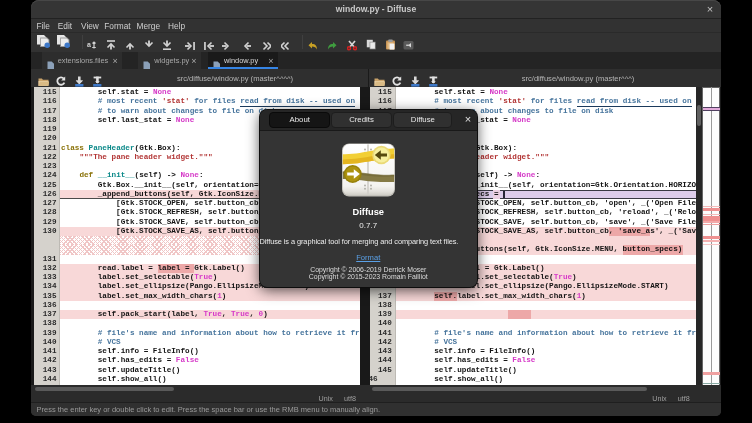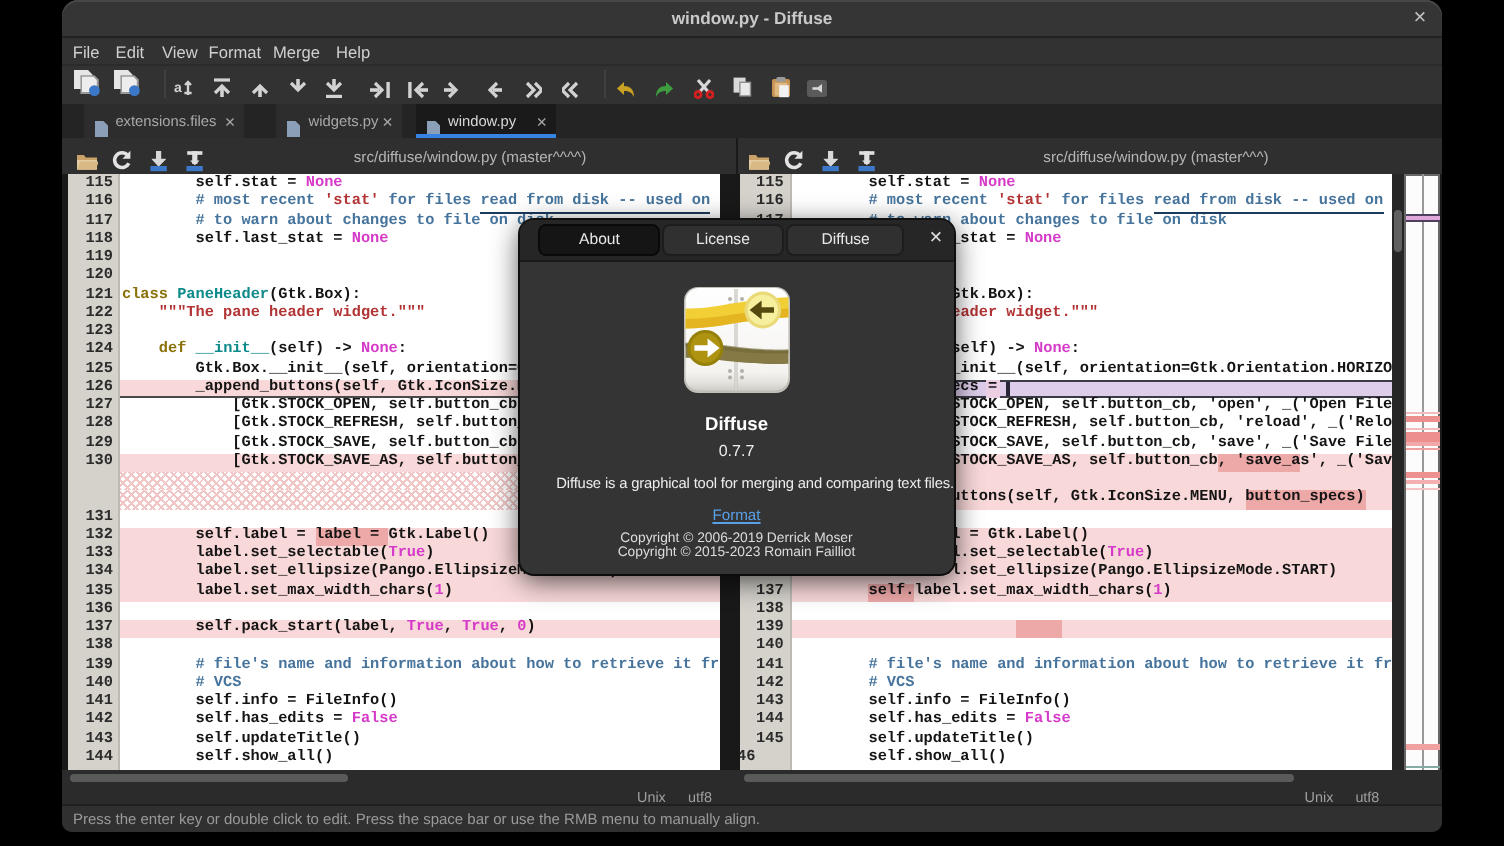--- a/index.html
+++ b/index.html
@@ -231,21 +231,21 @@
 <div style="position:absolute;left:0.6000000000000014px;top:29.25px;height:9.25px;line-height:9.25px;white-space:pre;font:700 7.67px 'Liberation Mono',monospace;color:#141414">        self.last_stat = <span style="color:#d63ac8">None</span></div>
 <div style="position:absolute;left:0.6000000000000014px;top:57.0px;height:9.25px;line-height:9.25px;white-space:pre;font:700 7.67px 'Liberation Mono',monospace;color:#141414"><span style="color:#8a7208">class</span> <span style="color:#0d8a8a">PaneHeader</span>(Gtk.Box):</div>
 <div style="position:absolute;left:0.6000000000000014px;top:66.25px;height:9.25px;line-height:9.25px;white-space:pre;font:700 7.67px 'Liberation Mono',monospace;color:#141414"><span style="color:#141414">    </span><span style="color:#b23434">"""The pane header widget."""</span></div>
 <div style="position:absolute;left:0.6000000000000014px;top:84.75px;height:9.25px;line-height:9.25px;white-space:pre;font:700 7.67px 'Liberation Mono',monospace;color:#141414">    <span style="color:#8a7208">def</span> <span style="color:#0d8a8a">__init__</span>(self) -&gt; <span style="color:#d63ac8">None</span>:</div>
 <div style="position:absolute;left:0.6000000000000014px;top:94.0px;height:9.25px;line-height:9.25px;white-space:pre;font:700 7.67px 'Liberation Mono',monospace;color:#141414">        Gtk.Box.__init__(self, orientation=Gtk.Orientation.HORIZONTAL, spacing=)</div>
 <div style="position:absolute;left:0.6000000000000014px;top:103.25px;height:9.25px;line-height:9.25px;white-space:pre;font:700 7.67px 'Liberation Mono',monospace;color:#141414">        _append_buttons(self, Gtk.IconSize.MENU, [</div>
 <div style="position:absolute;left:0.6000000000000014px;top:112.5px;height:9.25px;line-height:9.25px;white-space:pre;font:700 7.67px 'Liberation Mono',monospace;color:#141414">            [Gtk.STOCK_OPEN, self.button_cb, 'open', _('Open File...')],</div>
 <div style="position:absolute;left:0.6000000000000014px;top:121.75px;height:9.25px;line-height:9.25px;white-space:pre;font:700 7.67px 'Liberation Mono',monospace;color:#141414">            [Gtk.STOCK_REFRESH, self.button_cb, 'reload', _('Reload File')],</div>
 <div style="position:absolute;left:0.6000000000000014px;top:131.0px;height:9.25px;line-height:9.25px;white-space:pre;font:700 7.67px 'Liberation Mono',monospace;color:#141414">            [Gtk.STOCK_SAVE, self.button_cb, 'save', _('Save File')],</div>
 <div style="position:absolute;left:0.6000000000000014px;top:140.25px;height:9.25px;line-height:9.25px;white-space:pre;font:700 7.67px 'Liberation Mono',monospace;color:#141414">            [Gtk.STOCK_SAVE_AS, self.button_cb, 'save_as', _('Save File As...')]])</div>
-<div style="position:absolute;left:0.6000000000000014px;top:177.25px;height:9.25px;line-height:9.25px;white-space:pre;font:700 7.67px 'Liberation Mono',monospace;color:#141414">        self.label = label = Gtk.Label()</div>
+<div style="position:absolute;left:0.6000000000000014px;top:177.25px;height:9.25px;line-height:9.25px;white-space:pre;font:700 7.67px 'Liberation Mono',monospace;color:#141414">        read.label = label = Gtk.Label()</div>
 <div style="position:absolute;left:0.6000000000000014px;top:186.5px;height:9.25px;line-height:9.25px;white-space:pre;font:700 7.67px 'Liberation Mono',monospace;color:#141414">        label.set_selectable(<span style="color:#d63ac8">True</span>)</div>
 <div style="position:absolute;left:0.6000000000000014px;top:195.75px;height:9.25px;line-height:9.25px;white-space:pre;font:700 7.67px 'Liberation Mono',monospace;color:#141414">        label.set_ellipsize(Pango.EllipsizeMode.START)</div>
 <div style="position:absolute;left:0.6000000000000014px;top:205.0px;height:9.25px;line-height:9.25px;white-space:pre;font:700 7.67px 'Liberation Mono',monospace;color:#141414">        label.set_max_width_chars(<span style="color:#d63ac8">1</span>)</div>
 <div style="position:absolute;left:0.6000000000000014px;top:223.5px;height:14px;line-height:9.25px;white-space:pre;font:700 7.67px 'Liberation Mono',monospace;color:#141414">        self.pack_start(label, <span style="color:#d63ac8">True</span>, <span style="color:#d63ac8">True</span>, <span style="color:#d63ac8">0</span>)</div>
 <div style="position:absolute;left:0.6000000000000014px;top:242.0px;height:9.25px;line-height:9.25px;white-space:pre;font:700 7.67px 'Liberation Mono',monospace;color:#141414"><span style="color:#46749c">        # file's name and information about how to retrieve it from a</span></div>
 <div style="position:absolute;left:0.6000000000000014px;top:251.25px;height:9.25px;line-height:9.25px;white-space:pre;font:700 7.67px 'Liberation Mono',monospace;color:#141414"><span style="color:#46749c">        # VCS</span></div>
 <div style="position:absolute;left:0.6000000000000014px;top:260.5px;height:9.25px;line-height:9.25px;white-space:pre;font:700 7.67px 'Liberation Mono',monospace;color:#141414">        self.info = FileInfo()</div>
 <div style="position:absolute;left:0.6000000000000014px;top:269.75px;height:9.25px;line-height:9.25px;white-space:pre;font:700 7.67px 'Liberation Mono',monospace;color:#141414">        self.has_edits = <span style="color:#d63ac8">False</span></div>
 <div style="position:absolute;left:0.6000000000000014px;top:279.0px;height:9.25px;line-height:9.25px;white-space:pre;font:700 7.67px 'Liberation Mono',monospace;color:#141414">        self.updateTitle()</div>
 <div style="position:absolute;left:0.6000000000000014px;top:288.25px;height:9.25px;line-height:9.25px;white-space:pre;font:700 7.67px 'Liberation Mono',monospace;color:#141414">        self.show_all()</div>
@@ -354,21 +354,21 @@
 <div style="position:absolute;left:31px;top:393px;width:690px;height:8.7px;background:#2b2b2b"></div>
 <div style="position:absolute;left:318.5px;top:393.6px;font:400 7.2px 'Liberation Sans',sans-serif;color:#9f9f9f">Unix</div>
 <div style="position:absolute;left:344px;top:393.6px;font:400 7.2px 'Liberation Sans',sans-serif;color:#9f9f9f">utf8</div>
 <div style="position:absolute;left:652.3px;top:393.6px;font:400 7.2px 'Liberation Sans',sans-serif;color:#9f9f9f">Unix</div>
 <div style="position:absolute;left:677.7px;top:393.6px;font:400 7.2px 'Liberation Sans',sans-serif;color:#9f9f9f">utf8</div>
 <div style="position:absolute;left:31px;top:401.7px;width:690px;height:13.8px;background:#303030;border-top:1px solid #1f1f1f;border-radius:0 0 5px 5px"></div>
 <div style="position:absolute;left:36.5px;top:405px;font:400 7.5px 'Liberation Sans',sans-serif;color:#9a9a9a">Press the enter key or double click to edit. Press the space bar or use the RMB menu to manually align.</div>
 <div style="position:absolute;left:259.5px;top:109.5px;width:217.5px;height:177px;background:#343434;border-radius:7px;box-shadow:0 3px 14px rgba(0,0,0,0.7),0 0 0 1px #161616"></div>
 <div style="position:absolute;left:259.5px;top:109.5px;width:217.5px;height:21.5px;background:#262626;border-radius:7px 7px 0 0;border-bottom:1px solid #191919;box-sizing:border-box"></div>
 <div style="position:absolute;left:269.4px;top:112.2px;width:60.7px;height:15.6px;background:#151515;border:1px solid #0a0a0a;border-radius:4px;box-sizing:border-box;text-align:center;font:400 7.8px 'Liberation Sans',sans-serif;color:#e8e8e8;line-height:14px">About</div>
-<div style="position:absolute;left:331.3px;top:112.2px;width:60.4px;height:15.6px;background:#303030;border:1px solid #1d1d1d;border-radius:4px;box-sizing:border-box;text-align:center;font:400 7.8px 'Liberation Sans',sans-serif;color:#e8e8e8;line-height:14px">License</div>
+<div style="position:absolute;left:331.3px;top:112.2px;width:60.4px;height:15.6px;background:#303030;border:1px solid #1d1d1d;border-radius:4px;box-sizing:border-box;text-align:center;font:400 7.8px 'Liberation Sans',sans-serif;color:#e8e8e8;line-height:14px">Credits</div>
 <div style="position:absolute;left:393.2px;top:112.2px;width:59.3px;height:15.6px;background:#303030;border:1px solid #1d1d1d;border-radius:4px;box-sizing:border-box;text-align:center;font:400 7.8px 'Liberation Sans',sans-serif;color:#e8e8e8;line-height:14px">Diffuse</div>
 <div style="position:absolute;left:461px;top:112.5px;width:14px;height:14px;text-align:center;font:400 11px 'Liberation Sans',sans-serif;color:#e0e0e0;line-height:13px">×</div>
 <div style="position:absolute;left:341px;top:142.5px"><svg width="55" height="54" viewBox="0 0 55 54">
 <defs>
           <linearGradient id="pg" x1="0" y1="0" x2="0" y2="1">
             <stop offset="0" stop-color="#ffffff"></stop>
             <stop offset="0.82" stop-color="#f4f3f0"></stop>
             <stop offset="0.93" stop-color="#e3e1db"></stop>
             <stop offset="1" stop-color="#cfcdc6"></stop>
           </linearGradient>
@@ -393,15 +393,15 @@
 <path d="M1.8 28.2 C 16 28.2 26 30.5 36 31.2 C 43 31.7 48 31.8 53.2 31.6 L53.2 33.6 C 46 33.9 40 33.8 32 33.2 C 20 32.4 14 30.4 1.8 30.4 Z" fill="#6f6536" opacity="0.6"></path>
 <circle cx="40.4" cy="12" r="9.2" fill="#ead977"></circle>
         <circle cx="40.4" cy="12" r="7.6" fill="#f6ef9e"></circle>
 <path d="M46 10.6 L39.8 10.6 L39.8 7.2 L33.8 12 L39.8 16.8 L39.8 13.4 L46 13.4 Z" fill="#55490e"></path>
 <circle cx="11.7" cy="31" r="9" fill="#96800a"></circle>
         <circle cx="11.7" cy="31" r="7.5" fill="#ad9310"></circle>
 <path d="M6.2 29.6 L12.8 29.6 L12.8 26.2 L18.8 31 L12.8 35.8 L12.8 32.4 L6.2 32.4 Z" fill="#ffffff"></path>
 </svg></div>
 <div style="position:absolute;left:259.5px;top:206.5px;width:217.5px;text-align:center;font:700 9.3px 'Liberation Sans',sans-serif;color:#ffffff">Diffuse</div>
 <div style="position:absolute;left:259.5px;top:220.5px;width:217.5px;text-align:center;font:400 8px 'Liberation Sans',sans-serif;color:#ededed">0.7.7</div>
-<div style="position:absolute;left:259.5px;top:237px;width:217.5px;text-align:right;font:400 7.4px 'Liberation Sans',sans-serif;color:#ededed;letter-spacing:-0.08px">Diffuse is a graphical tool for merging and comparing text files.</div>
+<div style="position:absolute;left:259.5px;top:237px;width:217.5px;text-align:left;font:400 7.4px 'Liberation Sans',sans-serif;color:#ededed;letter-spacing:-0.08px">Diffuse is a graphical tool for merging and comparing text files.</div>
 <div style="position:absolute;left:259.5px;top:252.5px;width:217.5px;text-align:center;font:400 7.6px 'Liberation Sans',sans-serif;color:#5aa0e6"><span style="text-decoration:underline">Format</span></div>
 <div style="position:absolute;left:259.5px;top:266px;width:217.5px;text-align:center;font:400 6.9px 'Liberation Sans',sans-serif;color:#dcdcdc">Copyright © 2006-2019 Derrick Moser<br>Copyright © 2015-2023 Romain Failliot</div>
 </div>
 </body></html>

